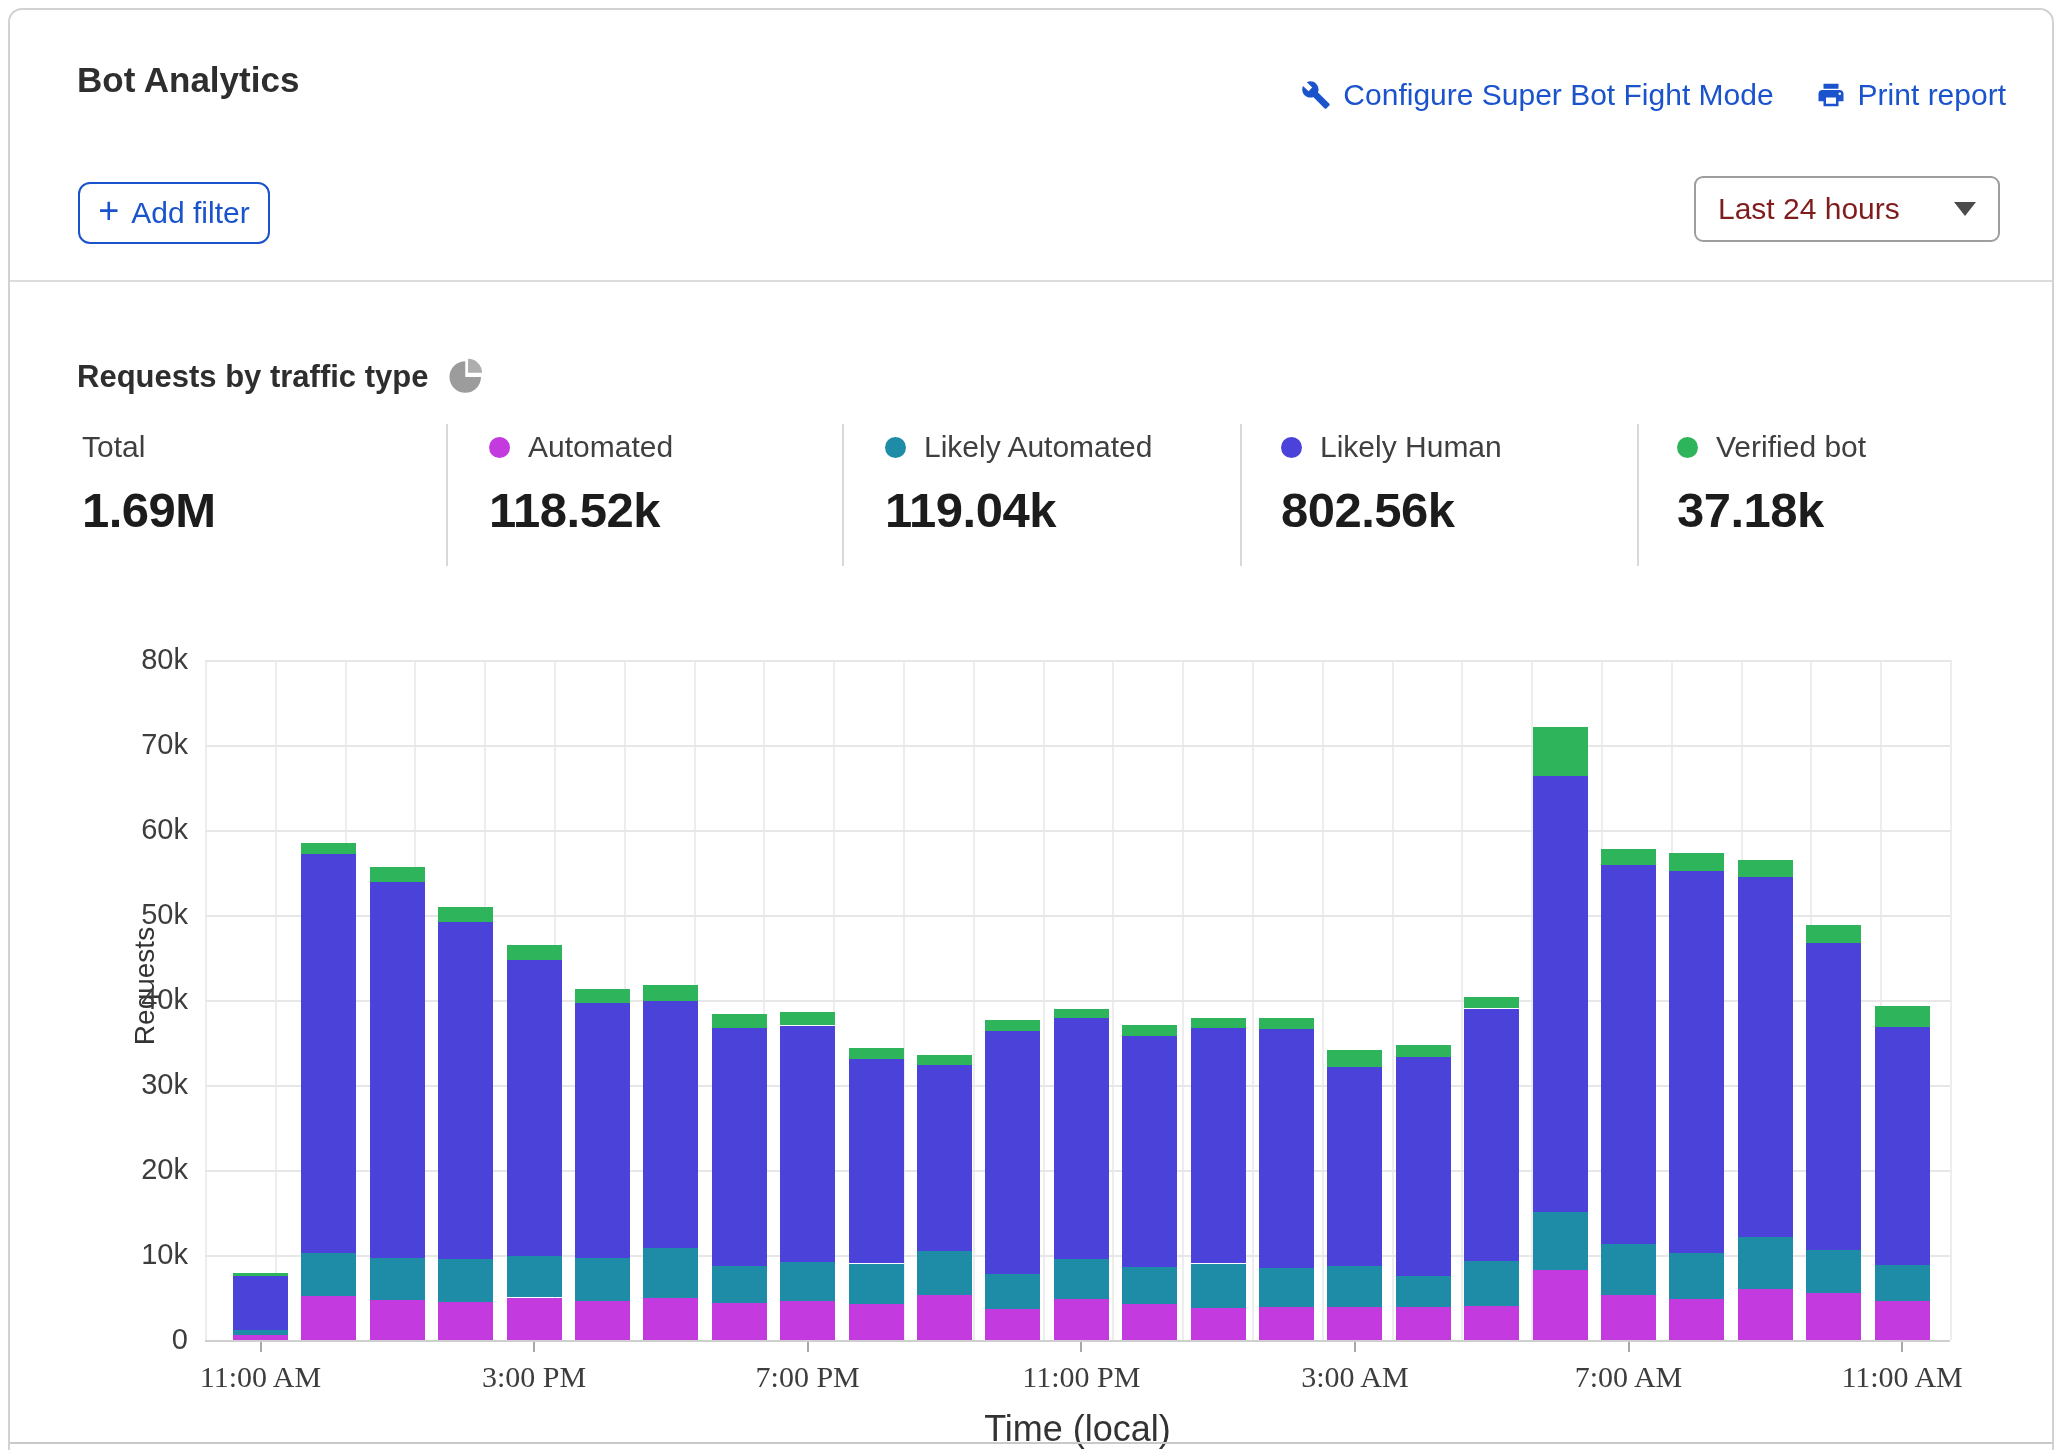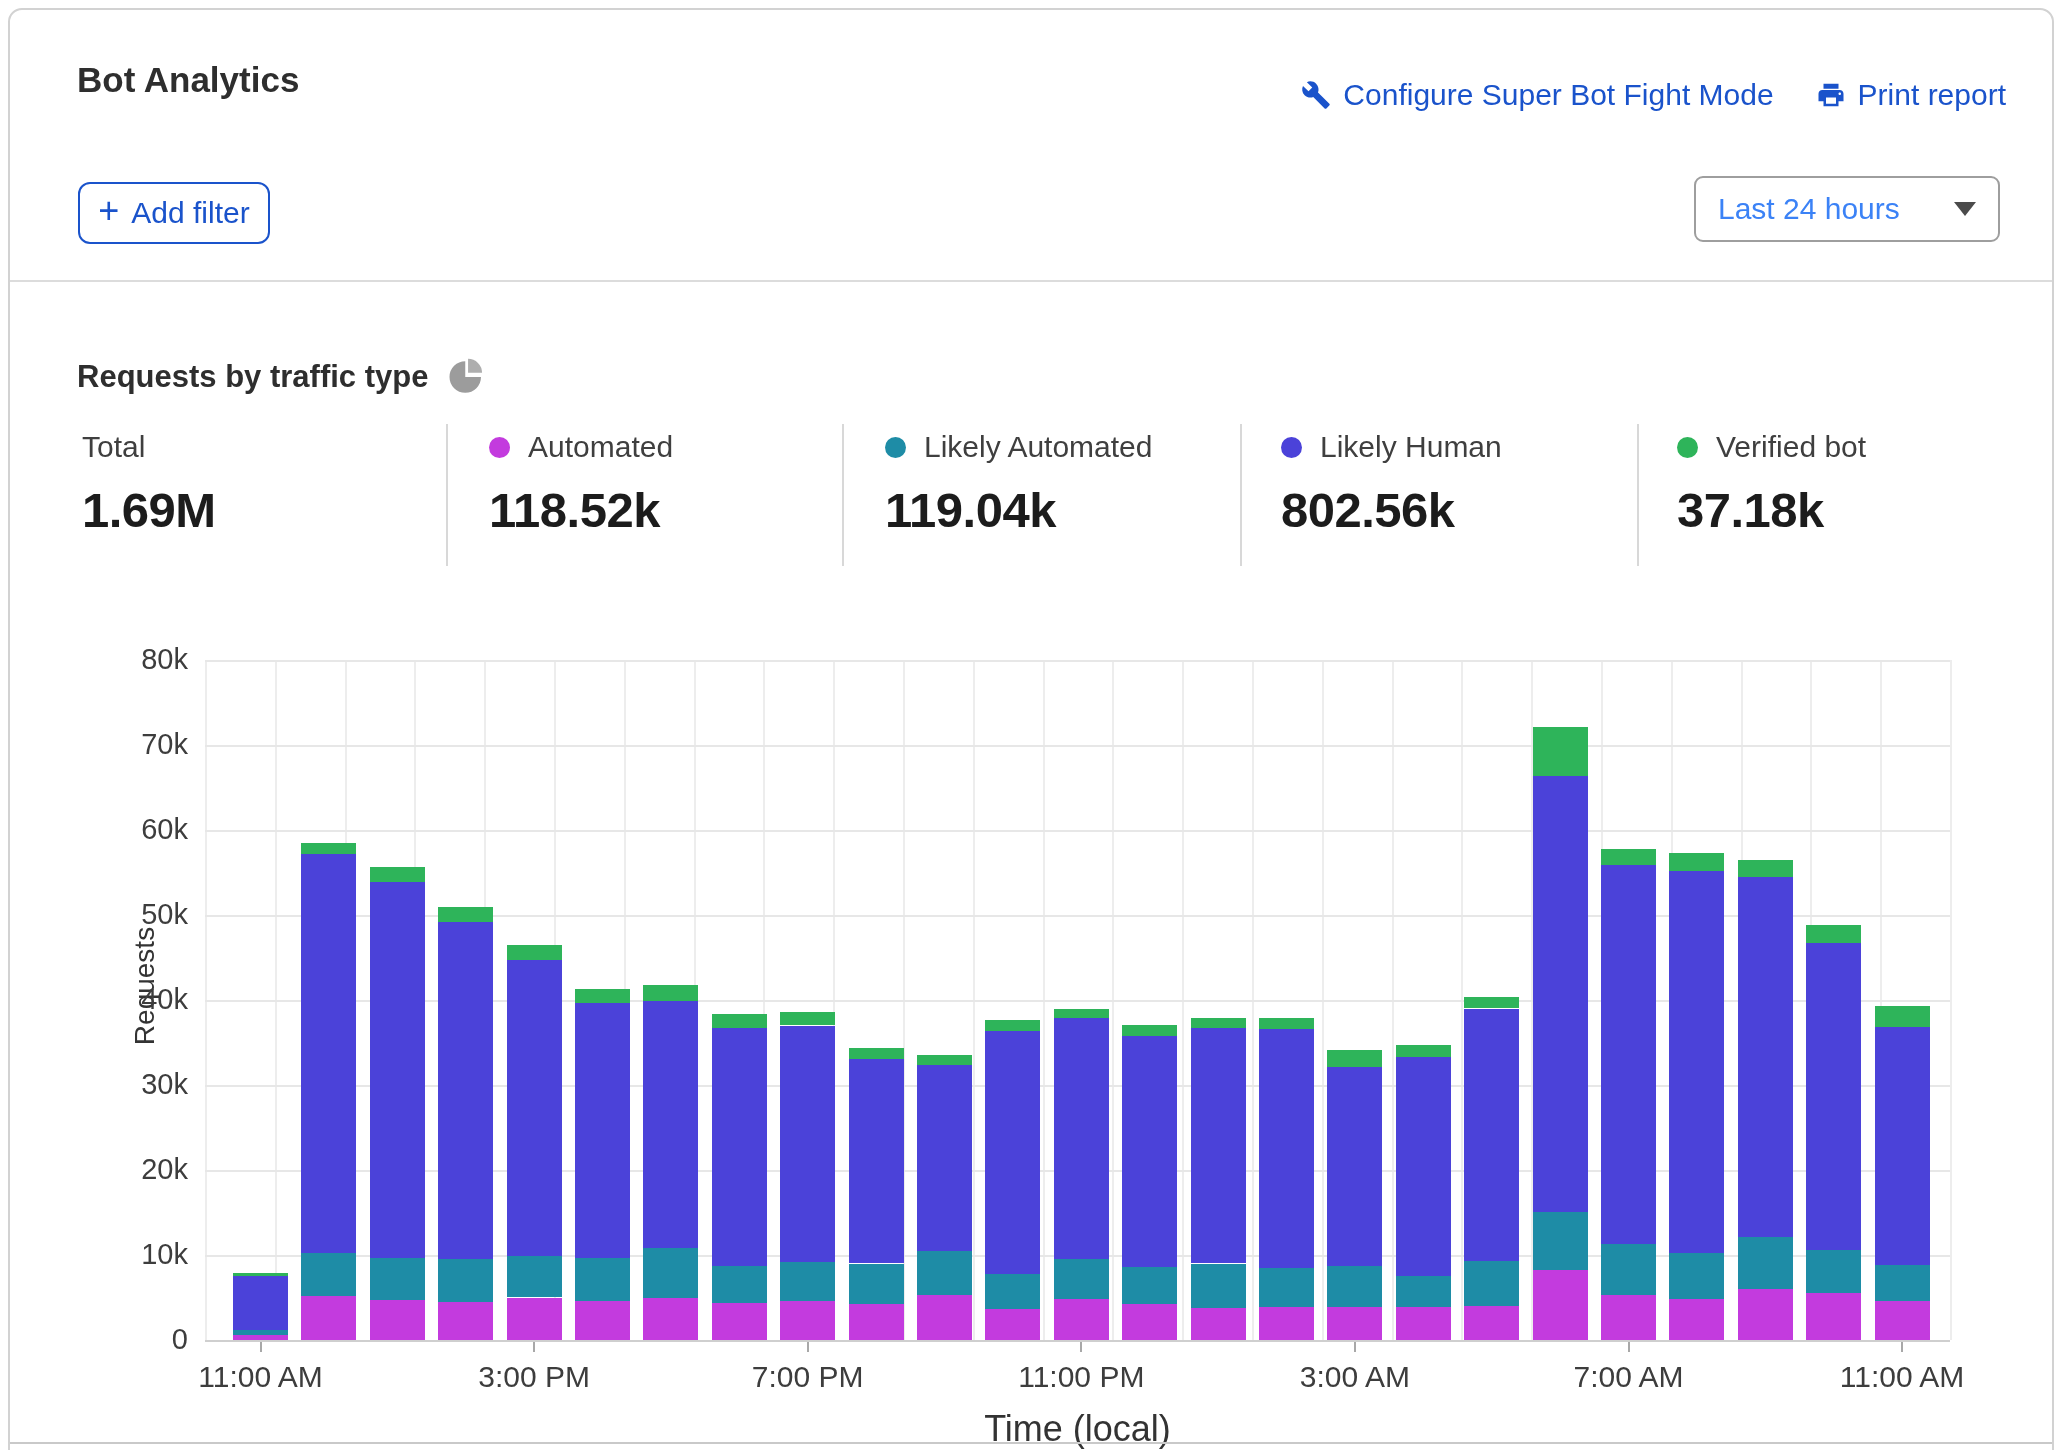--- a/index.html
+++ b/index.html
@@ -14,21 +14,21 @@
   .hlink { display:flex; align-items:center; gap:12px; color:#1a53cb; font-size:30px; cursor:pointer; }
   .hlink + .hlink { margin-left:26px; }
   .btn-addfilter { position:absolute; left:68px; top:172px; width:192px; height:62px;
                    border:2.5px solid #1a53cb; border-radius:12px; background:#fff;
                    display:flex; align-items:center; justify-content:center; gap:12px;
                    color:#1a53cb; font-size:30px; font-weight:500; cursor:pointer; }
   .btn-addfilter .plus { font-size:36px; font-weight:500; line-height:1; margin-top:-4px; }
   .dropdown { position:absolute; left:1684px; top:166px; width:306px; height:66px;
               border:2px solid #9e9e9e; border-radius:9px; background:#fff;
               display:flex; align-items:center; padding:0 22px; cursor:pointer; }
-  .dropdown .dd-label { font-size:30px; color:#3b82f6; flex:1; }
+  .dropdown .dd-label { font-size:30px; color:#7f1d1d; flex:1; }
   .caret { width:0; height:0; border-left:11px solid transparent; border-right:11px solid transparent;
            border-top:14px solid #4b4b4b; }
   .divider { position:absolute; left:0; top:270px; width:100%; height:0; border-top:2px solid #dcdcdc; }
 
   
   .section-title { position:absolute; left:67px; top:346px; font-size:31px; font-weight:700; color:#2e2e2e;
                    display:flex; align-items:center; gap:18px; }
 
   
   .stats { position:absolute; left:0; top:420px; width:100%; height:136px; }
@@ -39,21 +39,21 @@
   .stat .val { margin-top:18px; font-size:49px; font-weight:700; color:#1c1c1c; letter-spacing:-0.5px; }
   .vdiv { position:absolute; top:-6px; width:0; height:142px; border-left:2px solid #d8d8d8; }
 
   
   #chart { position:absolute; left:195px; top:650px; width:1745px; height:680px; }
   .hgrid { position:absolute; left:0; width:100%; height:0; border-top:2px solid #e7e7e7; }
   .vgrid { position:absolute; top:0; height:680px; width:0; border-left:2px solid #ededed; }
   .xaxis { position:absolute; left:0; top:680px; width:100%; height:0; border-top:2px solid #cfcfcf; }
   .ylab  { position:absolute; left:-195px; width:178px; text-align:right; font-size:29px; color:#3d3d3d; }
   .xtick { position:absolute; top:682px; width:2px; height:10px; background:#a8a8a8; }
-  .xlab  { position:absolute; top:700px; width:220px; text-align:center; font-size:30px; color:#3d3d3d; }
+  .xlab  { position:absolute; top:700px; width:220px; text-align:center; font-size:30px; color:#3d3d3d;font-family:Liberation Serif, serif; }
   .seg   { position:absolute; }
   .axis-title-y { position:absolute; left:-160px; top:310px; width:200px; text-align:center;
                   transform:rotate(-90deg); transform-origin:center; font-size:28px; color:#333; }
   .axis-title-x { position:absolute; top:748px; left:0; width:1745px; text-align:center; font-size:36px; color:#333; }
 
   .bottom-divider { position:absolute; left:0; top:1432px; width:100%; height:0; border-top:2px solid #c9c9c9; }
   svg { display:block; }
 </style>
 </head>
 <body>

